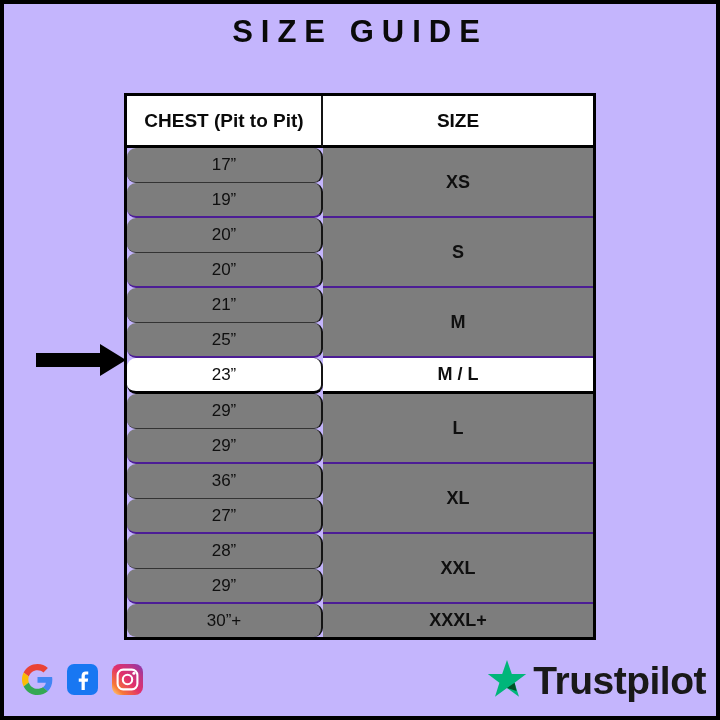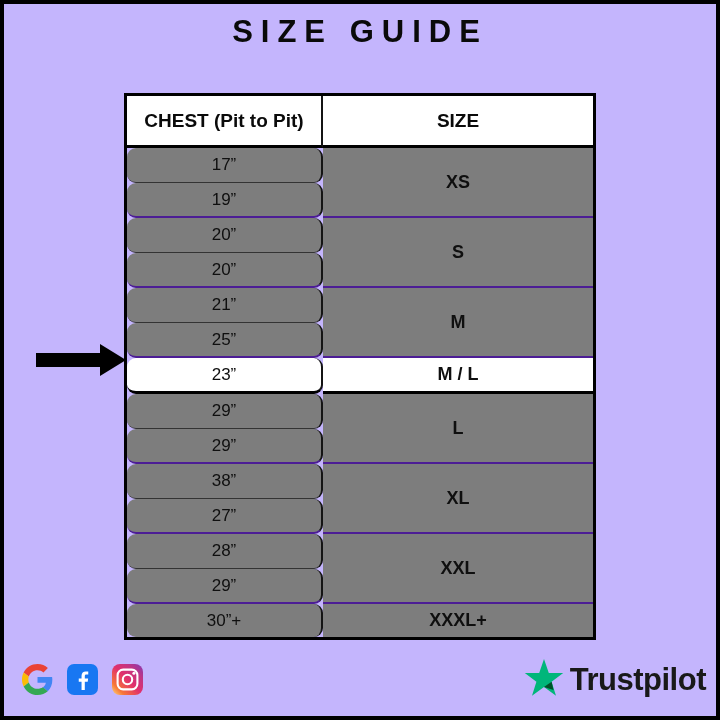--- a/index.html
+++ b/index.html
@@ -88,21 +88,21 @@
   }
   .brand-domain{
     font-size:11px;font-weight:700;letter-spacing:6px;text-indent:6px;
     color:#0a0a0a;margin-top:3px;
   }
   .trustpilot{
     position:absolute;right:10px;top:655px;
     display:flex;align-items:center;gap:6px;
   }
   .trustpilot-label{
-    font-size:31px;font-weight:700;color:#191919;letter-spacing:-0.5px;
+    font-size:39px;font-weight:700;color:#191919;letter-spacing:-0.5px;
   }
 </style>
 </head>
 <body>
 
 <div class="page">
 
   <div class="title">SIZE GUIDE</div>
 
   <table class="size-table">
@@ -143,21 +143,21 @@
           <td class="size" rowspan="1">M / L</td>
         </tr>
         <tr class="gray pair-first">
           <td class="chest">29”</td>
           <td class="size" rowspan="2">L</td>
         </tr>
         <tr class="gray">
           <td class="chest">29”</td>
         </tr>
         <tr class="gray pair-first">
-          <td class="chest">38”</td>
+          <td class="chest">36”</td>
           <td class="size" rowspan="2">XL</td>
         </tr>
         <tr class="gray">
           <td class="chest">27”</td>
         </tr>
         <tr class="gray pair-first">
           <td class="chest">28”</td>
           <td class="size" rowspan="2">XXL</td>
         </tr>
         <tr class="gray">

